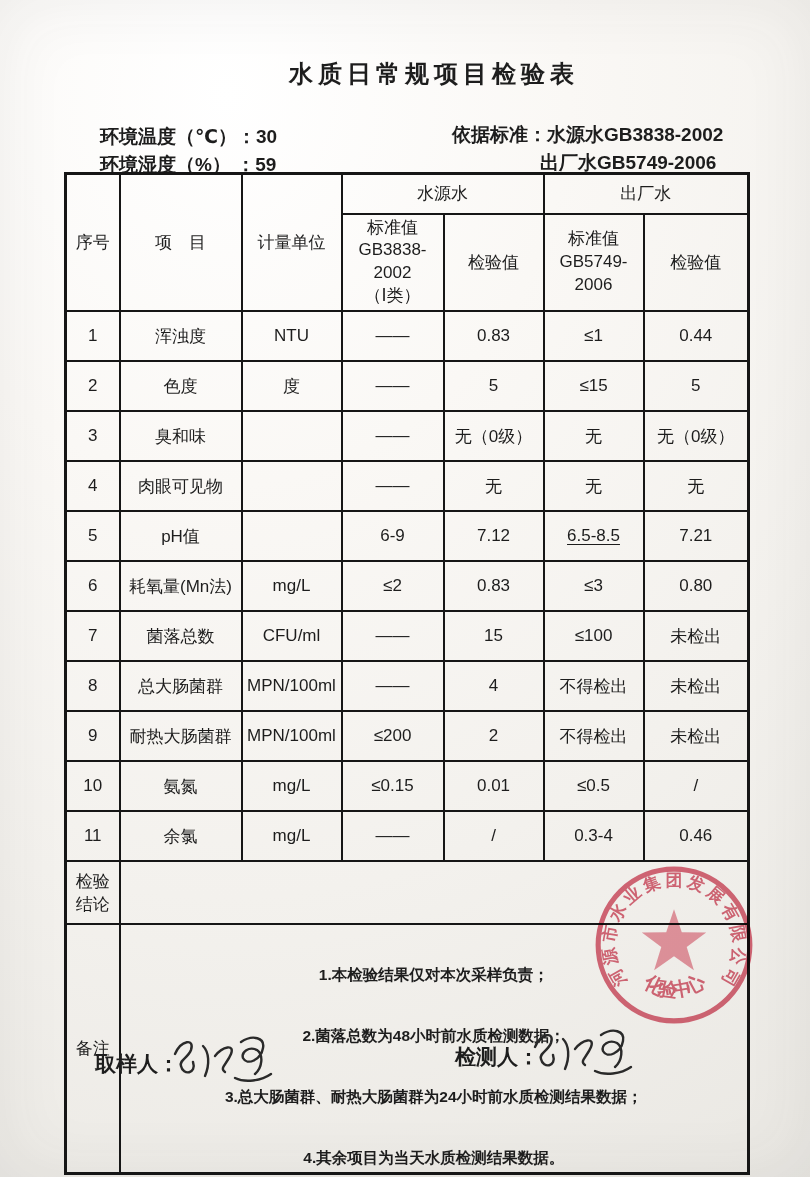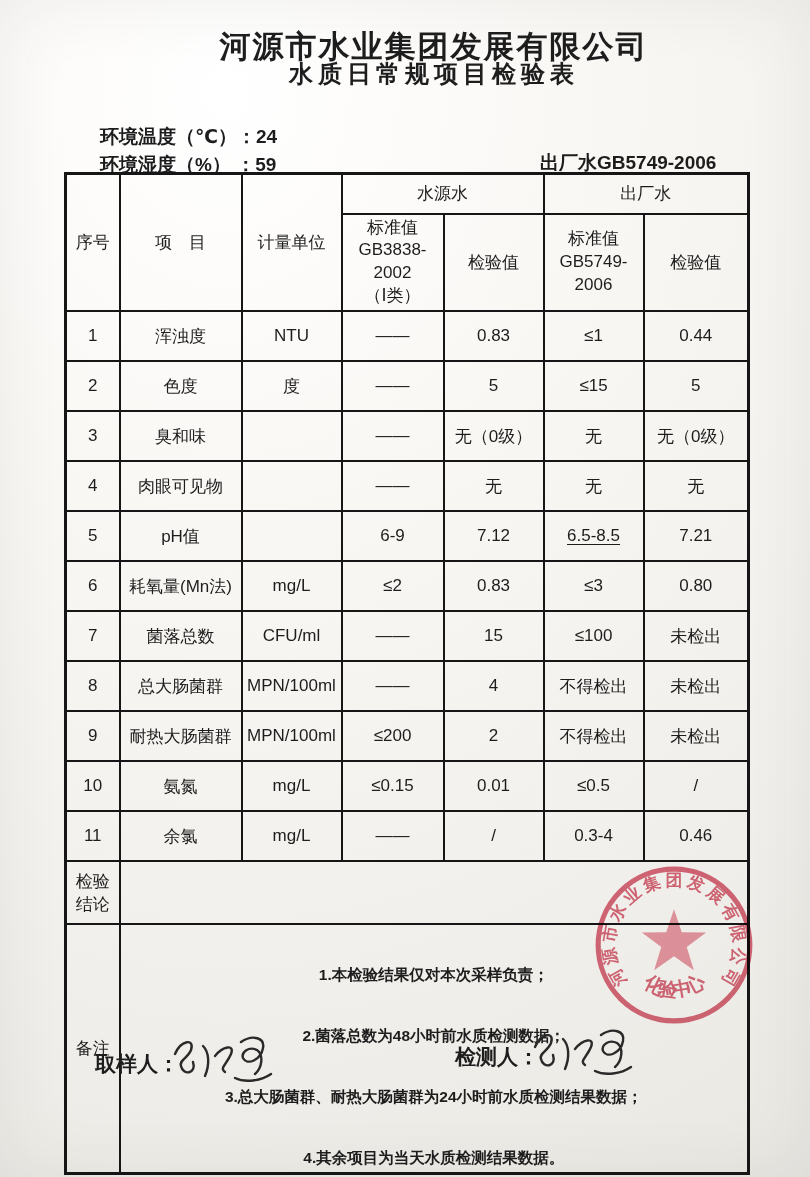--- a/index.html
+++ b/index.html
@@ -60,25 +60,27 @@
     position:absolute; left:592px; top:863px; width:164px; height:164px;
     opacity:0.88; mix-blend-mode:multiply; pointer-events:none;
   }
   .stamp text { font-family:"Liberation Sans","DejaVu Sans",sans-serif; font-weight:bold; }
 </style>
 </head>
 <body>
 
 <div class="page">
 
-  <div class="company-title">河源市水业集团发展有限公司</div>
   <div class="doc-title">水质日常规项目检验表</div>
 
   <div class="info-line l2a">
-    <span>环境温度（℃）：</span><span>24</span>
+    <span>环境温度（℃）：</span><span>30</span>
+  </div>
+  <div class="info-line l2b">
+    <span>依据标准：</span><span>水源水GB3838-2002</span>
   </div>
   <div class="info-line l3a">
     <span>环境湿度（%） ：</span><span>59</span>
   </div>
   <div class="info-line l3b">出厂水GB5749-2006</div>
 
   <table class="report">
     <colgroup>
       <col style="width:54px">
         <col style="width:122px">

